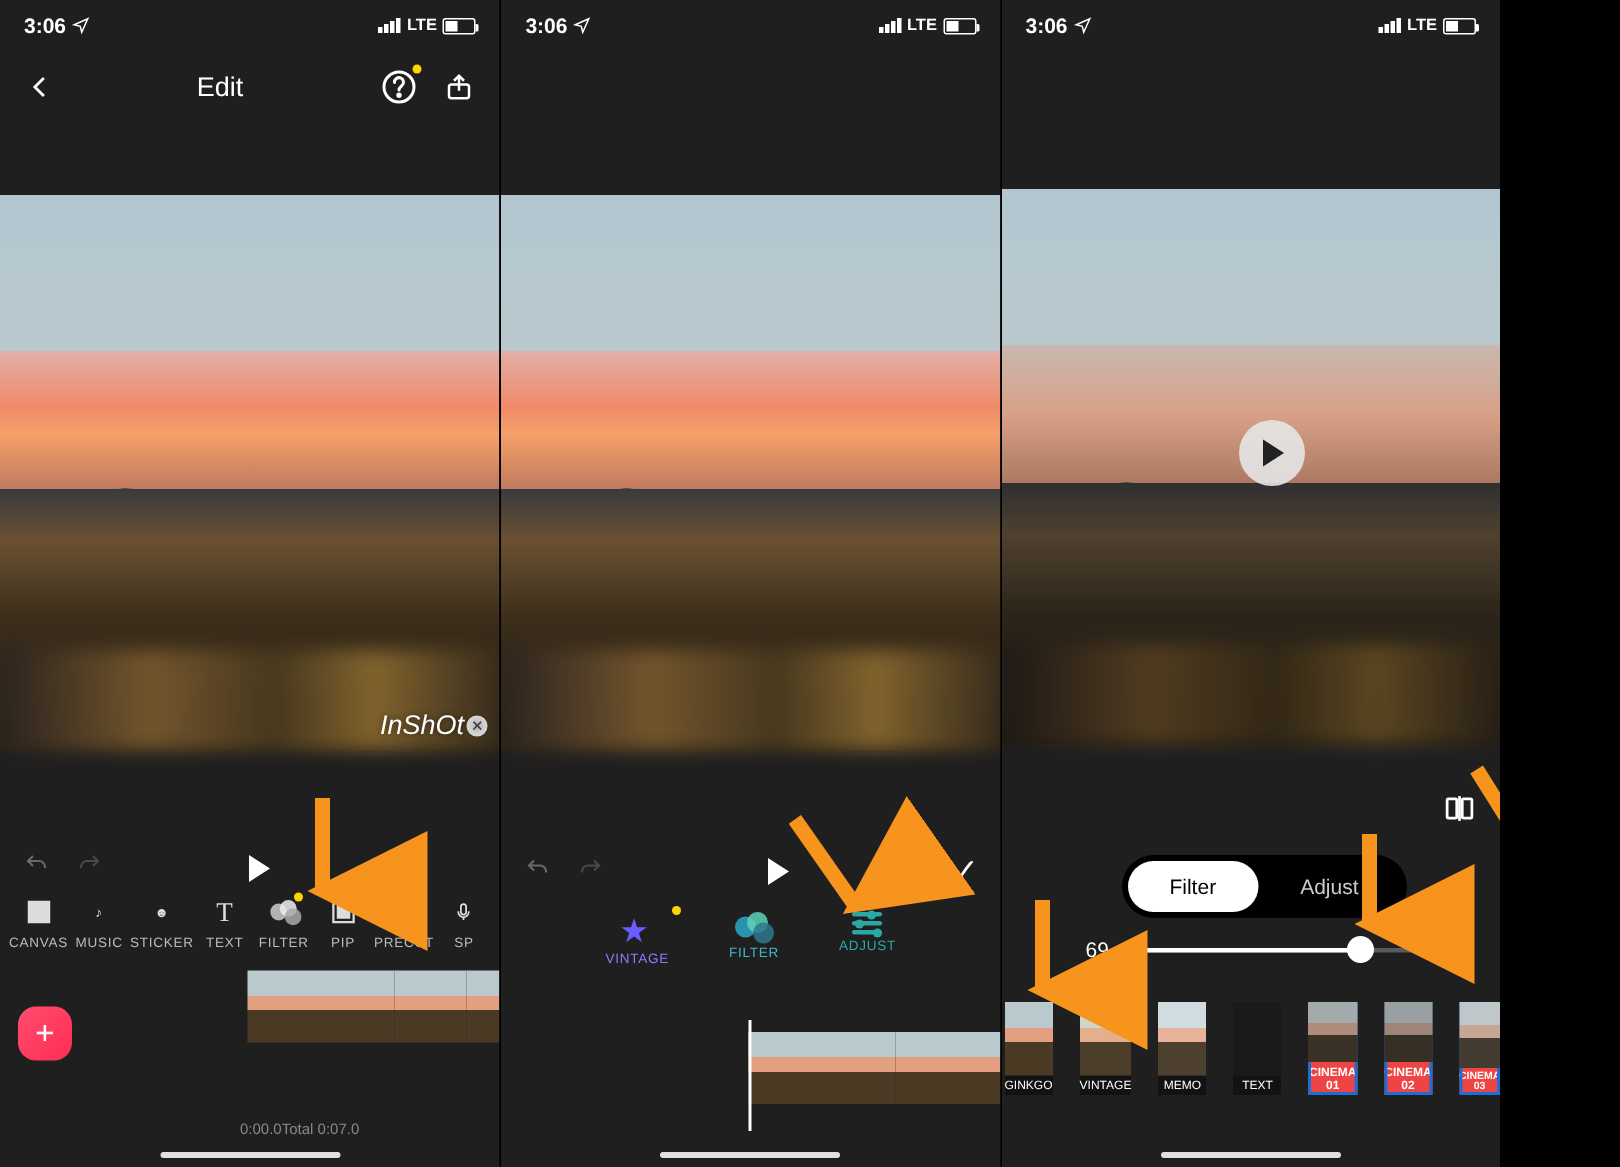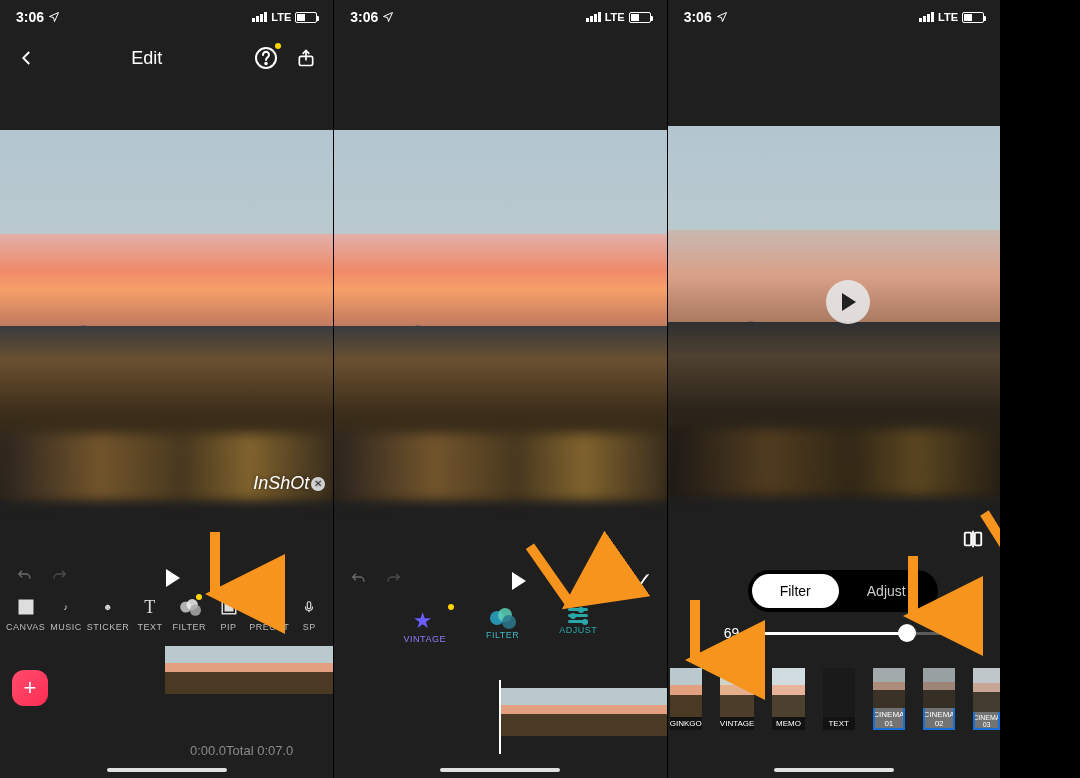--- a/index.html
+++ b/index.html
@@ -48,21 +48,21 @@
   .tool { flex:1; display:flex; flex-direction:column; align-items:center; gap:4px; color:#bbb; font-size:9px; letter-spacing:0.5px; position:relative; }
   .tool .ic { width:22px; height:22px; display:flex;align-items:center;justify-content:center; color:#ddd; }
   .tool.cut { width:36px; flex:0 0 36px;}
   .addbtn { position:absolute; left:12px; width:36px; height:36px; border-radius:12px; background:linear-gradient(135deg,#ff4d6d,#ff2d55); color:#fff; display:flex;align-items:center;justify-content:center; font-size:22px; font-weight:300;}
   
   
   .timeline { position:relative; height:55px; margin-top:14px; }
   .clip { position:absolute; left:165px; width:195px; top:0; height:48px; display:flex; }
   .clip2 { left:165px; width:195px; }
   .thumb { flex:1; background: linear-gradient(#b9c9ce 0 35%, #e2a080 35% 55%, #4a3a24 55% 100%); }
-  .timelabels { position:absolute; left:160px; right:10px; bottom:-2px; display:flex; justify-content:center; color:#8a8a8a; font-size:13px;}
+  .timelabels { position:absolute; left:160px; right:10px; bottom:-2px; display:flex; justify-content:flex-start; color:#8a8a8a; font-size:10px;}
   .homebar { position:absolute; bottom:6px; left:50%; transform:translateX(-50%); width:120px; height:4px; background:#e0e0e0; border-radius:3px;}
 
   
   .efftabs { display:flex; justify-content:center; gap:40px; padding:6px 0 4px;}
   .efftab { display:flex; flex-direction:column; align-items:center; gap:2px; font-size:9px; letter-spacing:0.5px; position:relative;}
   .efftab .shape { width:24px; height:24px; position:relative;}
   .star { color:#6a5cff; font-size:22px;}
   .circles { position:relative; width:26px; height:20px;}
   .circles i{position:absolute;width:14px;height:14px;border-radius:50%;opacity:.85;}
   .circles i:nth-child(1){left:0;top:3px;background:#2aa8c9;}
@@ -85,21 +85,21 @@
   .sliderrow { position:absolute; left:56px; right:24px; top:625px; display:flex; align-items:center; gap:14px; color:#fff; font-size:14px;}
   .track { flex:1; height:3px; background:#5a5a5a; position:relative; border-radius:2px;}
   .track .fill2 { position:absolute; left:0; top:0; bottom:0; width:69%; background:#fff; border-radius:2px;}
   .track .knob { position:absolute; left:69%; top:50%; transform:translate(-50%,-50%); width:18px; height:18px; background:#fff; border-radius:50%;}
   
   .filterstrip { position:absolute; left:0; right:0; top:668px; height:74px; display:flex; gap:18px; padding-left:2px;}
   .filt { position:relative; width:52px; height:62px; display:flex; flex-direction:column; }
   .filt .img { flex:1; background: linear-gradient(#b9c9ce 0 35%, #e2a080 35% 55%, #4a3a24 55% 100%); }
   .filt.dark .img { background:#1a1a1a;}
   .filt .lbl { font-size:8px; color:#fff; text-align:center; padding:2px 0; background:rgba(0,0,0,.4);}
-  .filt.blue .lbl { background:#737373;}
+  .filt.blue .lbl { background:#ef4444;font-weight:bold;}
   .filt.blue { outline:2px solid #1a6fd6; outline-offset:-2px;}
 
   
   .arrow { position:absolute; z-index:50; }
   .arrow svg { display:block; }
   .playcircle { position:absolute; width:44px; height:44px; background:rgba(230,230,230,.9); border-radius:50%; display:flex;align-items:center;justify-content:center;}
   .playcircle::after{content:"";width:0;height:0;border-left:14px solid #222;border-top:9px solid transparent;border-bottom:9px solid transparent;margin-left:3px;}
 
   svg { overflow: visible; }
 </style>

